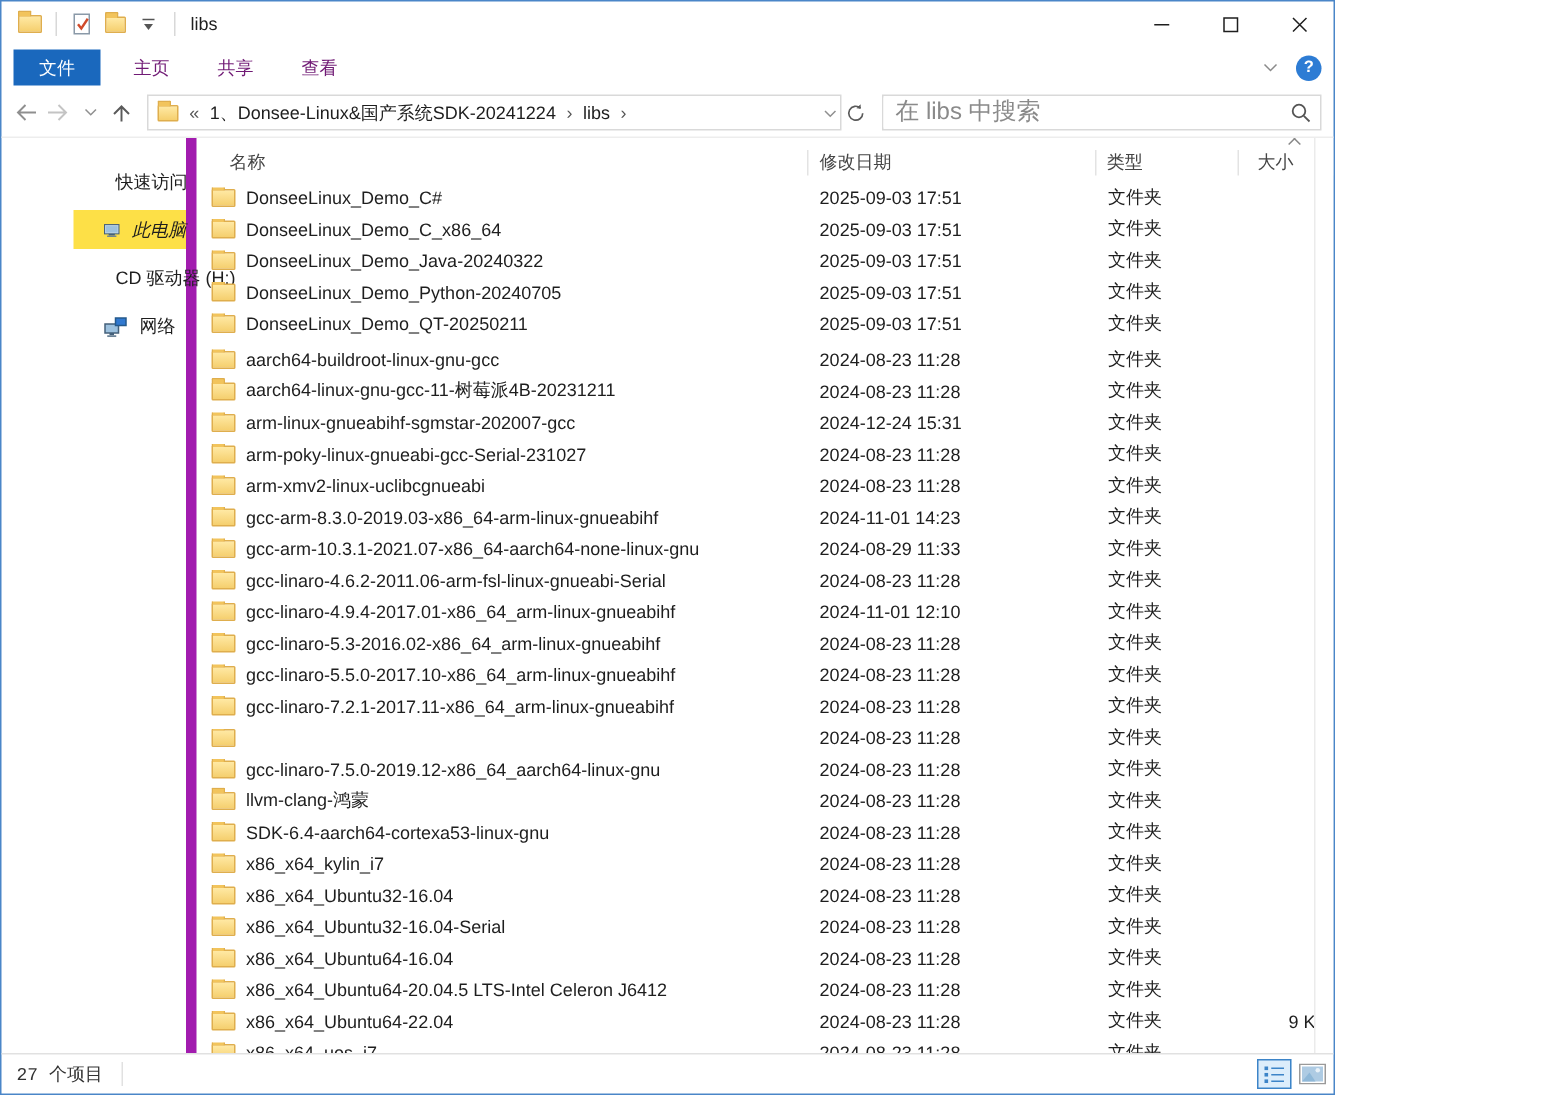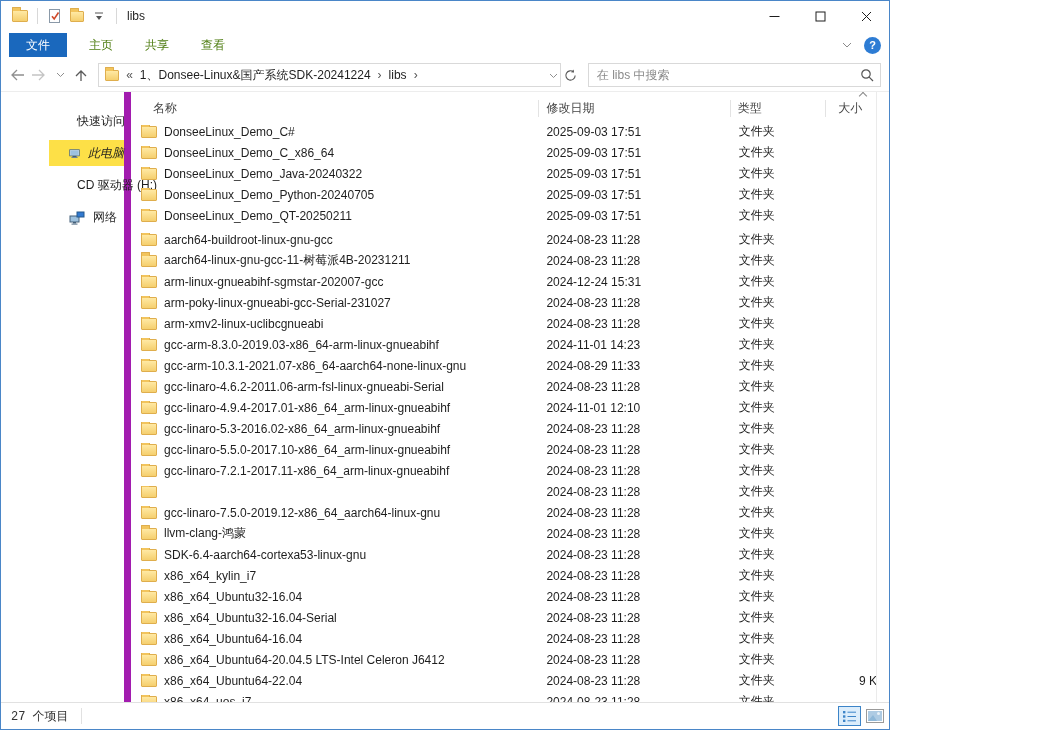--- a/index.html
+++ b/index.html
@@ -16,34 +16,34 @@
   .win-btn { width:46px; height:30px; display:flex; align-items:center; justify-content:center; }
 
   
   .folder { width:16px; height:12px; position:relative; background:linear-gradient(180deg,#ffe9a4,#f5cf6e); border:1px solid #dfae4d; border-radius:1px; flex:0 0 16px; }
   .folder::before { content:""; position:absolute; top:-4px; left:-1px; width:7px; height:3px; background:#f2c45c; border:1px solid #dfae4d; border-bottom:none; border-radius:1px 1px 0 0; }
   .folder.small { width:14px; height:11px; flex:0 0 14px; }
 
   
   .ribbon { height:28px; flex:0 0 28px; display:flex; align-items:center; padding-left:8px; position:relative; }
   .tab-file { background:#1a68bd; color:#fff; padding:0 17px; height:24px; display:flex; align-items:center; margin-right:6px; }
-  .tab { padding:0 16px; height:24px; display:flex; align-items:center; color:#4d7c0f; }
+  .tab { padding:0 16px; height:24px; display:flex; align-items:center; color:#701a75; }
   .ribbon-right { position:absolute; right:8px; top:0; height:28px; display:flex; align-items:center; gap:12px; }
   .help-circle { width:17px; height:17px; border-radius:50%; background:#2d7cd4; color:#fff; font-weight:bold; font-size:11px; display:flex; align-items:center; justify-content:center; }
 
   
   .toolbar { height:33px; flex:0 0 33px; display:flex; align-items:center; padding:0 8px 0 6px; border-bottom:1px solid #ededed; }
   .nav-btn { width:25px; height:26px; display:flex; align-items:center; justify-content:center; }
   .addressbar { width:542px; height:24px; border:1px solid #d9d9d9; display:flex; align-items:center; padding:0 2px 0 6px; margin-left:6px; background:#fff; }
   .crumb { display:flex; align-items:center; gap:7px; white-space:nowrap; }
   .crumb-chev { color:#555; font-size:12px; }
   .addr-spacer { flex:1; }
   .refresh-btn { width:22px; height:24px; display:flex; align-items:center; justify-content:center; font-size:14px; color:#555; }
   .searchbox { width:344px; height:24px; border:1px solid #d9d9d9; margin-left:8px; display:flex; align-items:center; background:#fff; }
-  .searchbox input { flex:1; border:none; outline:none; height:20px; padding-left:8px; font-family:inherit; font-size:12px; color:#1e1e1e; }
+  .searchbox input { flex:1; border:none; outline:none; height:20px; padding-left:8px; font-family:inherit; font-size:16px; color:#1e1e1e; }
   .searchbox input::placeholder { color:#8a8a8a; }
   .search-ico { width:26px; display:flex; align-items:center; justify-content:center; }
 
   
   .bodyrow { flex:1; display:flex; overflow:hidden; position:relative; }
   .sidebar { width:130px; flex:0 0 130px; padding-top:16px; border-right:7px solid #a21caf;padding-left:48px; }
   .side-item { height:26px; display:flex; align-items:center; gap:8px; padding-left:20px; margin-bottom:6px; white-space:nowrap; }
   .side-item.selected { background:#fde047;font-style:italic; }
 
   .content { flex:1; position:relative; overflow:hidden; display:flex; flex-direction:column; }

